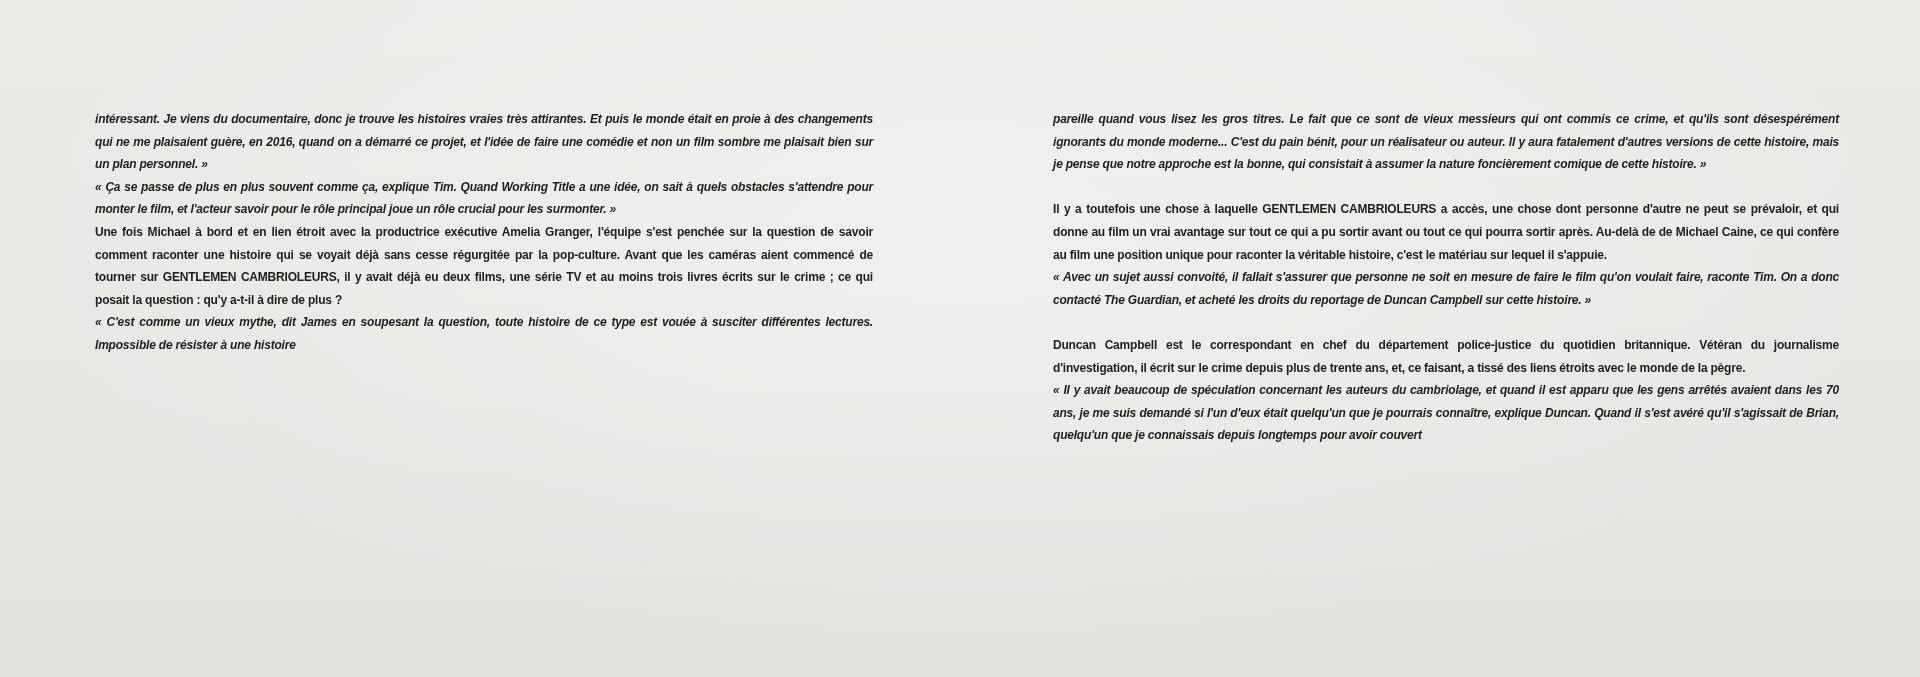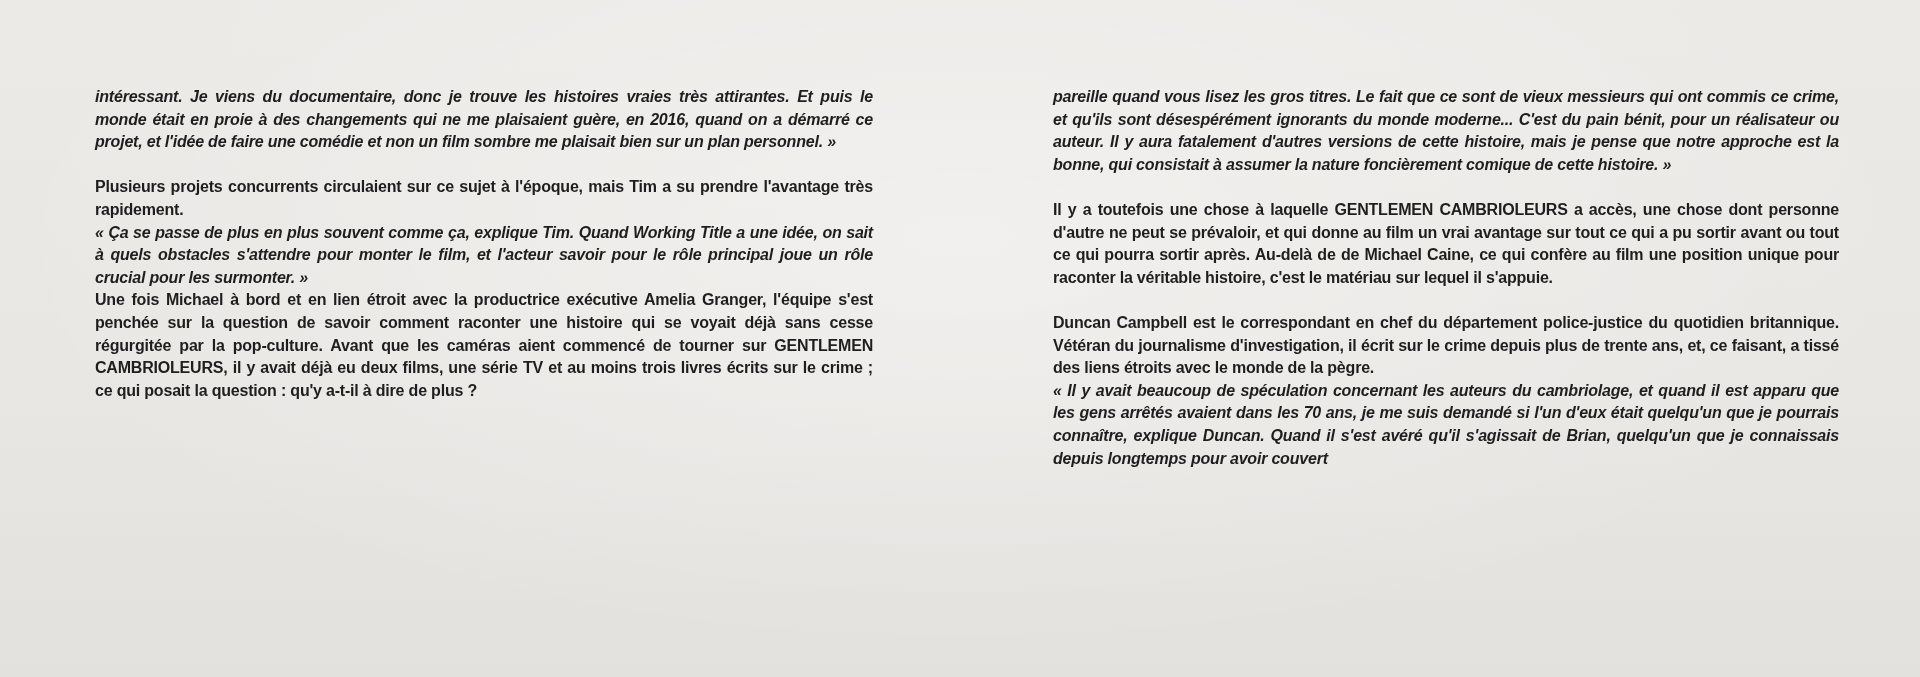--- a/index.html
+++ b/index.html
@@ -16,23 +16,23 @@
   }
   .paper {
     position: absolute;
     inset: 0;
     background:
       radial-gradient(ellipse 1400px 600px at 50% 35%, rgba(255,255,255,0.35), rgba(255,255,255,0) 70%),
       linear-gradient(180deg, #eceae7 0%, #e9e7e4 55%, #e3e1dd 100%);
   }
   .column {
     position: absolute;
-    top: 86px;
+    top: 108px;
     color: #1e1e1e;
-    font-size: 16px;
+    font-size: 12px;
     line-height: 22.6px;
     font-weight: 700;
     letter-spacing: -0.2px;
     text-align: justify;
   }
   .column-left  { left: 95px;  width: 778px; }
   .column-right { left: 1053px; width: 786px; }
   .column p {
     margin: 0;
   }
@@ -43,23 +43,24 @@
     margin-top: 22.6px;
   }
 </style>
 </head>
 <body>
 
 <div class="paper"></div>
 
 <div class="column column-left">
     <p class="quote">intéressant. Je viens du documentaire, donc je trouve les histoires vraies très attirantes. Et puis le monde était en proie à des changements qui ne me plaisaient guère, en 2016, quand on a démarré ce projet, et l'idée de faire une comédie et non un film sombre me plaisait bien sur un plan personnel. »</p>
-    <p class="normal gap-before">Plusieurs projets concurrents circulaient sur ce sujet à l'époque, mais Tim a su prendre l'avantage très rapidement.</p>
     <p class="quote">« Ça se passe de plus en plus souvent comme ça, explique Tim. Quand Working Title a une idée, on sait à quels obstacles s'attendre pour monter le film, et l'acteur savoir pour le rôle principal joue un rôle crucial pour les surmonter. »</p>
     <p class="normal">Une fois Michael à bord et en lien étroit avec la productrice exécutive Amelia Granger, l'équipe s'est penchée sur la question de savoir comment raconter une histoire qui se voyait déjà sans cesse régurgitée par la pop-culture. Avant que les caméras aient commencé de tourner sur GENTLEMEN CAMBRIOLEURS, il y avait déjà eu deux films, une série TV et au moins trois livres écrits sur le crime ; ce qui posait la question : qu'y a-t-il à dire de plus ?</p>
+    <p class="quote">« C'est comme un vieux mythe, dit James en soupesant la question, toute histoire de ce type est vouée à susciter différentes lectures. Impossible de résister à une histoire</p>
   </div>
 
 <div class="column column-right">
     <p class="quote">pareille quand vous lisez les gros titres. Le fait que ce sont de vieux messieurs qui ont commis ce crime, et qu'ils sont désespérément ignorants du monde moderne... C'est du pain bénit, pour un réalisateur ou auteur. Il y aura fatalement d'autres versions de cette histoire, mais je pense que notre approche est la bonne, qui consistait à assumer la nature foncièrement comique de cette histoire. »</p>
     <p class="normal gap-before">Il y a toutefois une chose à laquelle GENTLEMEN CAMBRIOLEURS a accès, une chose dont personne d'autre ne peut se prévaloir, et qui donne au film un vrai avantage sur tout ce qui a pu sortir avant ou tout ce qui pourra sortir après. Au-delà de de Michael Caine, ce qui confère au film une position unique pour raconter la véritable histoire, c'est le matériau sur lequel il s'appuie.</p>
+    <p class="quote">« Avec un sujet aussi convoité, il fallait s'assurer que personne ne soit en mesure de faire le film qu'on voulait faire, raconte Tim. On a donc contacté The Guardian, et acheté les droits du reportage de Duncan Campbell sur cette histoire. »</p>
     <p class="normal gap-before">Duncan Campbell est le correspondant en chef du département police-justice du quotidien britannique. Vétéran du journalisme d'investigation, il écrit sur le crime depuis plus de trente ans, et, ce faisant, a tissé des liens étroits avec le monde de la pègre.</p>
     <p class="quote">« Il y avait beaucoup de spéculation concernant les auteurs du cambriolage, et quand il est apparu que les gens arrêtés avaient dans les 70 ans, je me suis demandé si l'un d'eux était quelqu'un que je pourrais connaître, explique Duncan. Quand il s'est avéré qu'il s'agissait de Brian, quelqu'un que je connaissais depuis longtemps pour avoir couvert</p>
   </div>
 
 </body></html>

